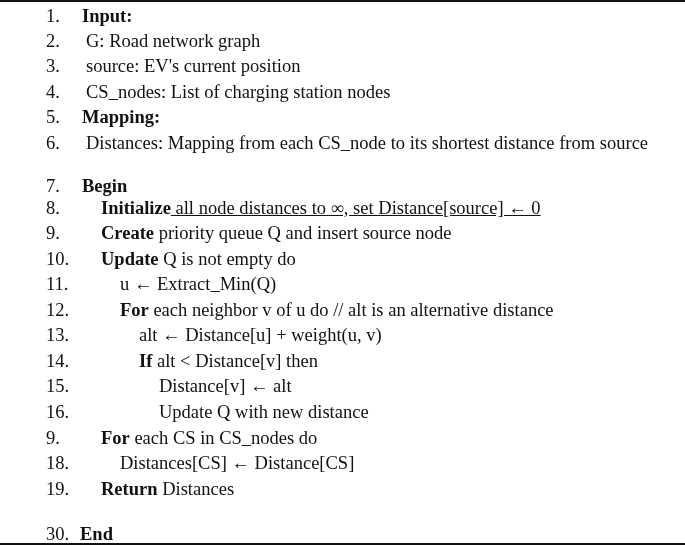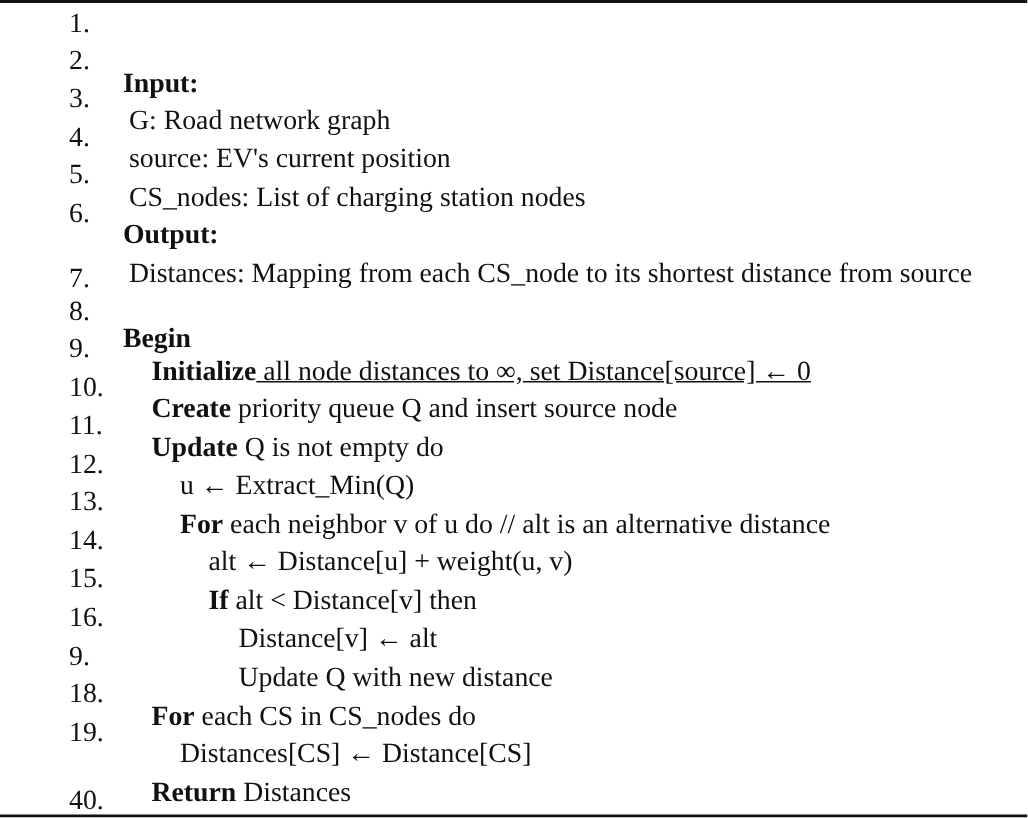--- a/index.html
+++ b/index.html
@@ -2,21 +2,21 @@
 <html><head>
 <meta charset="utf-8">
 <style>
   html, body { margin: 0; padding: 0; background: #ffffff; }
   body { width: 685px; height: 545px; position: relative; overflow: hidden;
          font-family: "Liberation Serif", "DejaVu Serif", serif; color: #111; }
   .rule-top { position: absolute; left: 0; top: 0; width: 685px; height: 2px; background: #111; }
   .rule-bottom { position: absolute; left: 0; top: 543px; width: 685px; height: 2px; background: #111; }
   .line { position: absolute; left: 0; height: 24px; font-size: 18.5px; line-height: 24px; white-space: nowrap; }
   .num { position: absolute; left: 46px; }
-  .txt { position: absolute; margin-top: 40px; }
+  .txt { position: absolute; }
   .kw { font-weight: bold; }
 </style>
 </head>
 <body>
 
 <div class="rule-top"></div>
 
 <div id="algo">
     <div class="line" style="top: 4px;">
       <span class="num">1.</span>
@@ -29,21 +29,21 @@
     <div class="line" style="top: 54px;">
       <span class="num">3.</span>
       <span class="txt" style="left: 86px;"><span class="kw"></span><span style="white-space: pre;">source: EV's current position</span></span>
     </div>
     <div class="line" style="top: 80px;">
       <span class="num">4.</span>
       <span class="txt" style="left: 86px;"><span class="kw"></span><span style="white-space: pre;">CS_nodes: List of charging station nodes</span></span>
     </div>
     <div class="line" style="top: 105px;">
       <span class="num">5.</span>
-      <span class="txt" style="left: 82px;"><span class="kw">Output:</span><span style="white-space: pre;"></span></span>
+      <span class="txt" style="left: 82px;"><span class="kw">Mapping:</span><span style="white-space: pre;"></span></span>
     </div>
     <div class="line" style="top: 131px;">
       <span class="num">6.</span>
       <span class="txt" style="left: 86px;"><span class="kw"></span><span style="white-space: pre;">Distances: Mapping from each CS_node to its shortest distance from source</span></span>
     </div>
     <div class="line" style="top: 174px;">
       <span class="num">7.</span>
       <span class="txt" style="left: 82px;"><span class="kw">Begin</span><span style="white-space: pre;"></span></span>
     </div>
     <div class="line" style="top: 196px;">
@@ -88,18 +88,18 @@
     </div>
     <div class="line" style="top: 451px;">
       <span class="num">18.</span>
       <span class="txt" style="left: 120px;"><span class="kw"></span><span style="white-space: pre;">Distances[CS] ← Distance[CS]</span></span>
     </div>
     <div class="line" style="top: 477px;">
       <span class="num">19.</span>
       <span class="txt" style="left: 101px;"><span class="kw">Return</span><span style="white-space: pre;"> Distances</span></span>
     </div>
     <div class="line" style="top: 522px;">
-      <span class="num">40.</span>
+      <span class="num">30.</span>
       <span class="txt" style="left: 80px;"><span class="kw">End</span><span style="white-space: pre;"></span></span>
     </div>
   </div>
 
 <div class="rule-bottom"></div>
 
 </body></html>

